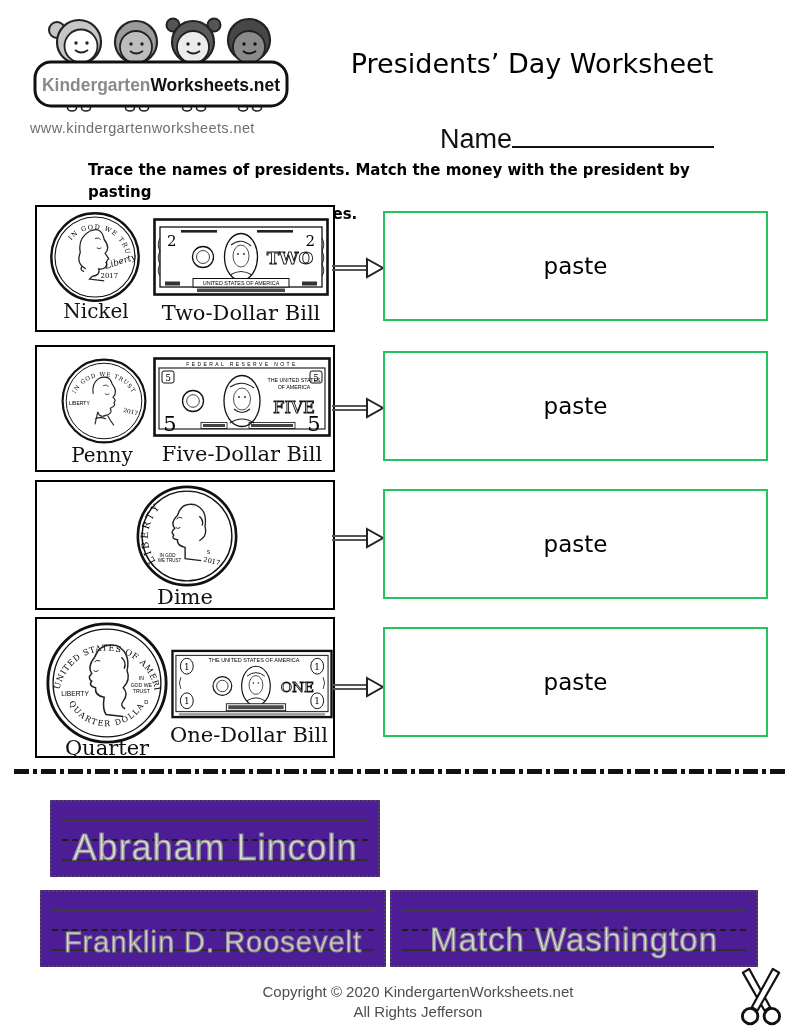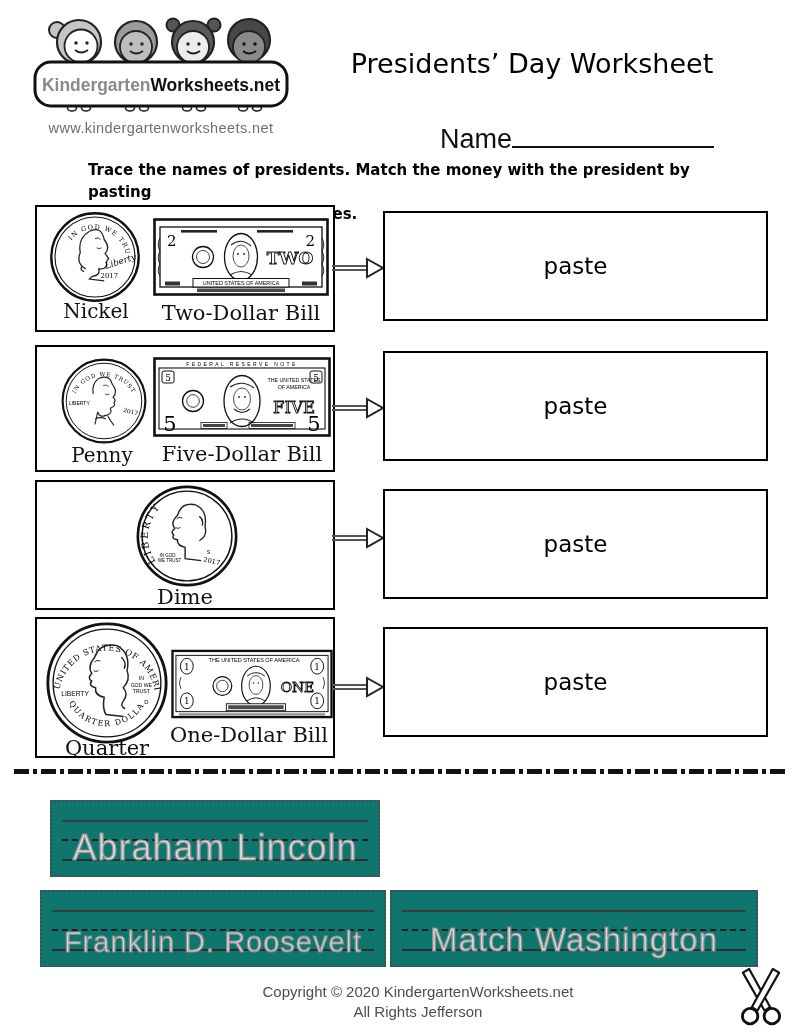--- a/index.html
+++ b/index.html
@@ -4,44 +4,44 @@
 <style>
   * { margin:0; padding:0; box-sizing:border-box; }
   html,body { background:#fff; }
   .page {
     position:relative; width:800px; height:1035px; margin:0 auto;
     background:#fff; overflow:hidden; color:#111;
     font-family:"DejaVu Sans", sans-serif;
   }
   
   .logo { position:absolute; left:30px; top:12px; width:262px; }
-  .logo-url { margin-top:2px; text-align:center; font-family:"Liberation Sans",sans-serif;
+  .logo-url { margin-top:2px; font-family:"Liberation Sans",sans-serif;
     font-size:14.5px; color:#6f6f6f; letter-spacing:.4px; }
   .title { position:absolute; left:308px; top:48px; width:372px; text-align:center;
     font-size:27px; font-weight:500; color:#000;margin-left:38px; }
   .name-row { position:absolute; left:440px; top:118px; font-family:"Liberation Sans",sans-serif;
     font-size:27px; color:#111; }
   .name-line { display:inline-block; width:202px; border-bottom:2.5px solid #111; height:30px; }
   .instructions { position:absolute; left:88px; top:160px; width:660px;
     font-size:15px; font-weight:600; line-height:1.45; color:#000; }
   
   .money-box { position:absolute; left:35px; width:300px; border:2.5px solid #000; background:#fff; }
   .coin-label,.bill-label { position:absolute; text-align:center;
     font-family:"DejaVu Serif",serif; color:#111; }
   .coin-label { font-size:20px; }
   .bill-label { font-size:21px; }
-  .paste-box { position:absolute; left:383px; width:385px; height:110px; border:2px solid #000000;
+  .paste-box { position:absolute; left:383px; width:385px; height:110px; border:2px solid #22c55e;
     display:flex; align-items:center; justify-content:center; background:#fff; }
   .paste-box span { font-size:23px; color:#000; }
   .arrow { position:absolute; left:332px; }
   
   .cut-line { position:absolute; left:14px; top:769px; width:772px; height:5px;
     background:repeating-linear-gradient(to right,#111 0 15px,#fff 15px 19px,#111 19px 23px,#fff 23px 27px); }
   
-  .trace-box { position:absolute; height:77px; border:2px dotted #4a4a4a; background:#0f766e; }
+  .trace-box { position:absolute; height:77px; border:2px dotted #4a4a4a; background:#4c1d95; }
   .wl { position:absolute; left:10px; right:10px; }
   .wl-top  { top:18px; border-top:2.5px solid #3c3c3c; }
   .wl-mid  { top:37px; border-top:2px dashed #1d1d1d; }
   .wl-base { top:57px; border-top:2px solid #2e2e2e; }
   .trace-text { position:absolute; left:4px; right:4px; bottom:6px; text-align:center;
     font-family:"Liberation Sans",sans-serif; white-space:nowrap;
     color:#d9d9d9; -webkit-text-stroke:1.2px #8c8c8c; letter-spacing:1px; }
   
   .footer { position:absolute; left:18px; top:982px; width:800px; text-align:center;
     font-family:"Liberation Sans",sans-serif; font-size:15px; color:#4e4e4e; line-height:1.35; }

